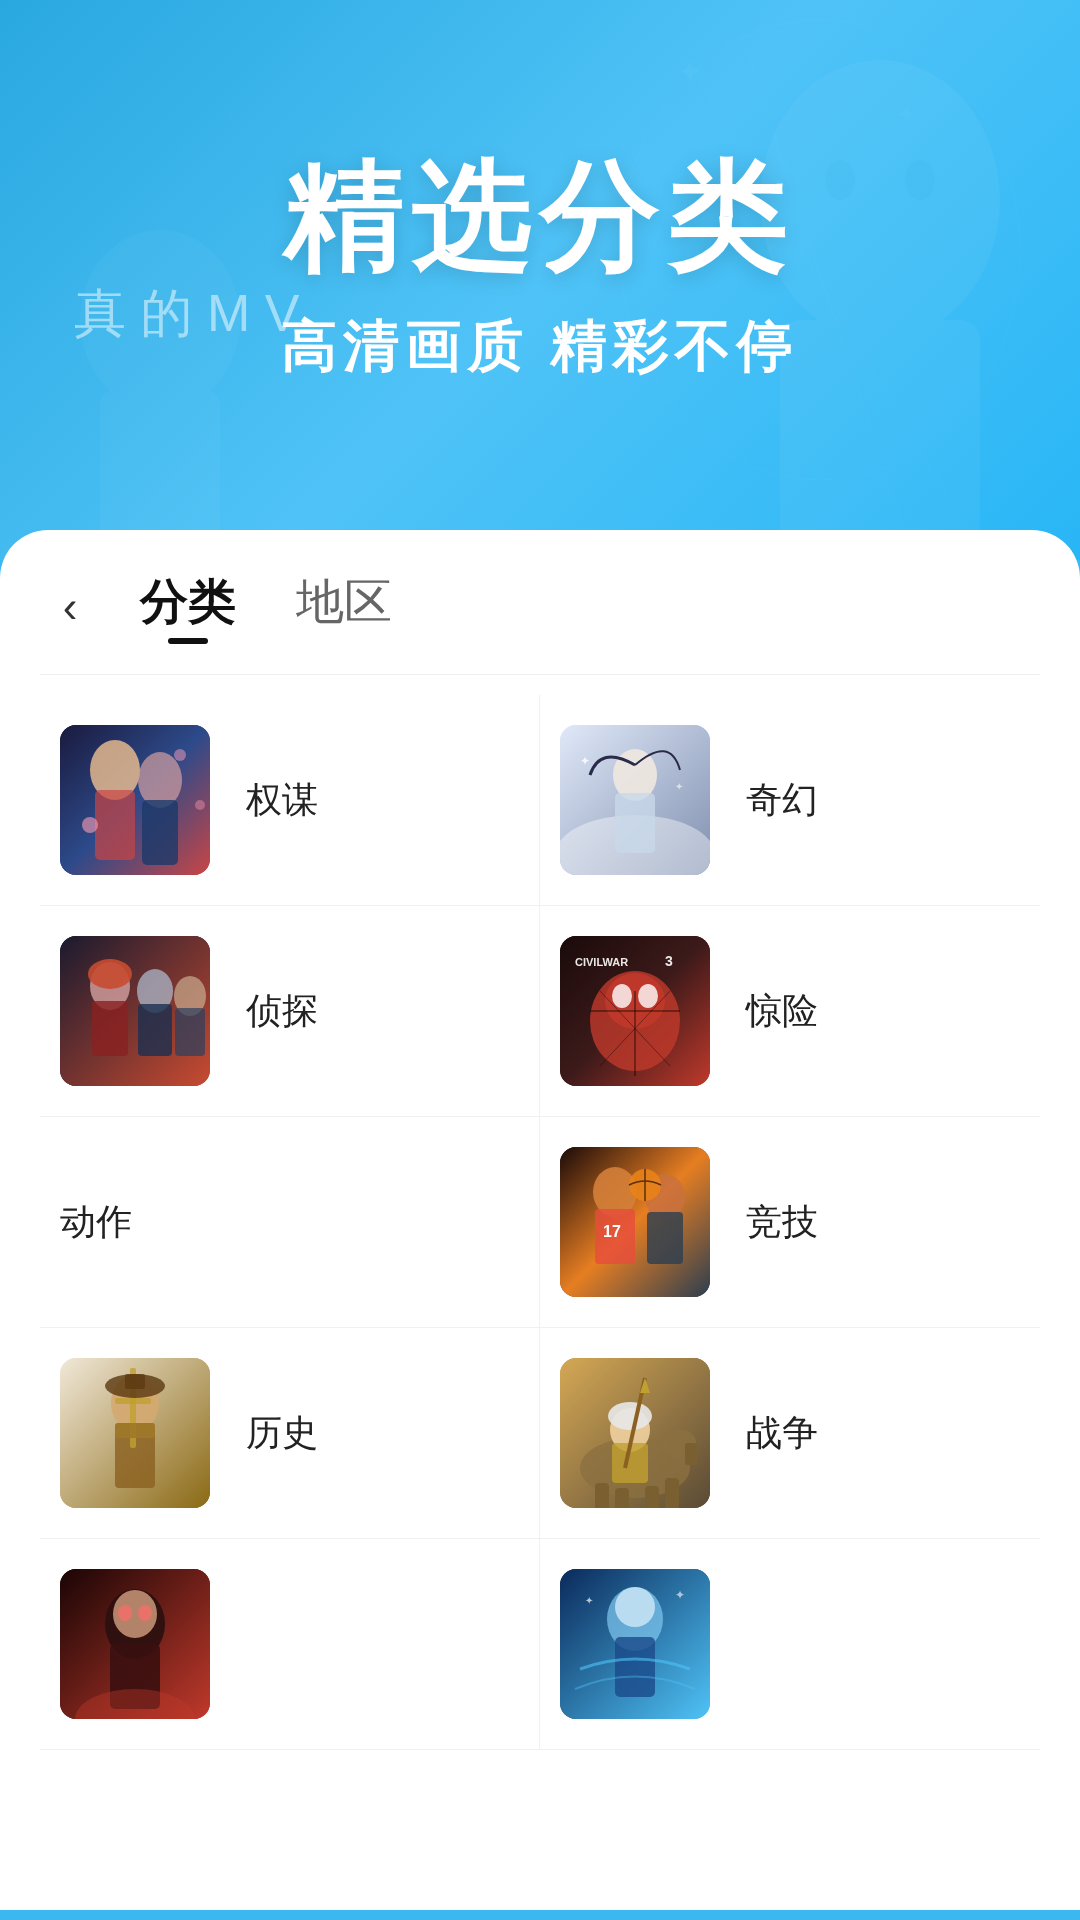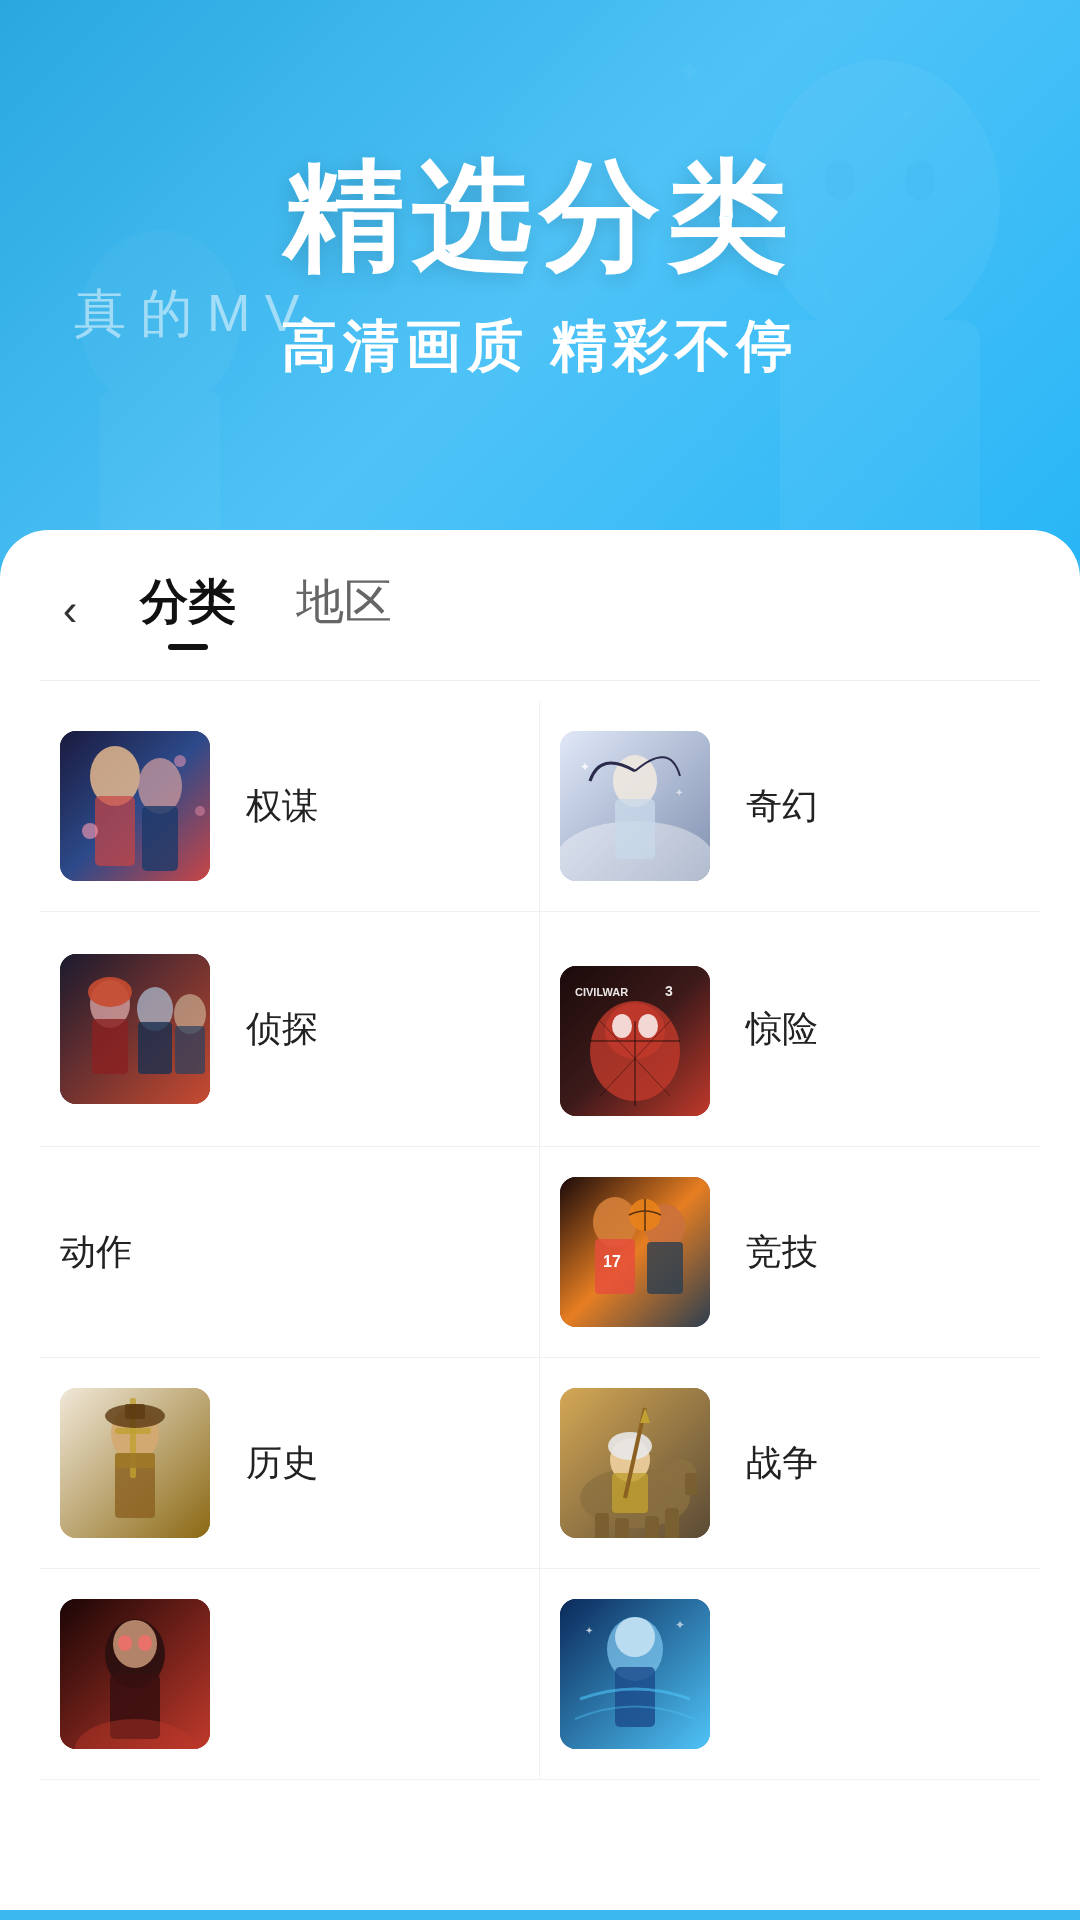--- a/index.html
+++ b/index.html
@@ -107,21 +107,21 @@
       display: flex;
       gap: 60px;
       margin-left: 40px;
     }
 
     .tab-item {
       font-size: 48px;
       color: #333;
       cursor: pointer;
       position: relative;
-      padding-bottom: 16px;
+      padding-bottom: 10px;
       text-align: center;
     }
 
     .tab-item.active {
       font-weight: 700;
       color: #111;
     }
 
     .tab-item.active::after {
       content: '';
@@ -178,21 +178,21 @@
     .category-label {
       font-size: 36px;
       font-weight: 500;
       color: #222;
     }
 
     
     .thumb-quanmou { background: linear-gradient(135deg, #1a1a3e 0%, #2d4a8a 40%, #c94545 100%); }
     .thumb-qihuan { background: linear-gradient(135deg, #e8e8f0 0%, #b0c8e8 50%, #8090b0 100%); }
     .thumb-zhentan { background: linear-gradient(135deg, #1a1a2e 0%, #16213e 50%, #c84b31 100%); }
-    .thumb-jingxian { background: linear-gradient(135deg, #1a0a0a 0%, #3d1a1a 40%, #8b2020 80%, #c0392b 100%); margin-top: 24px; }
+    .thumb-jingxian { background: linear-gradient(135deg, #1a0a0a 0%, #3d1a1a 40%, #8b2020 80%, #c0392b 100%); }
     .thumb-dongzuo { background: linear-gradient(135deg, #1a0a1a 0%, #4a1a4a 50%, #c0392b 100%); }
     .thumb-jingji { background: linear-gradient(135deg, #1a0a0a 0%, #8b2020 40%, #e67e22 80%, #2c3e50 100%); }
     .thumb-lishi { background: linear-gradient(135deg, #f0e8d8 0%, #d4a865 50%, #8b6914 100%); }
     .thumb-zhanzheng { background: linear-gradient(135deg, #d4a855 0%, #8b7355 50%, #5a4a35 100%); }
     .thumb-bottom1 { background: linear-gradient(135deg, #1a0505 0%, #5a1010 40%, #c0392b 100%); }
     .thumb-bottom2 { background: linear-gradient(135deg, #0a2a5a 0%, #1a4a8a 50%, #4fc3f7 100%); }
 
     
     .figure-svg {
       width: 100%;

